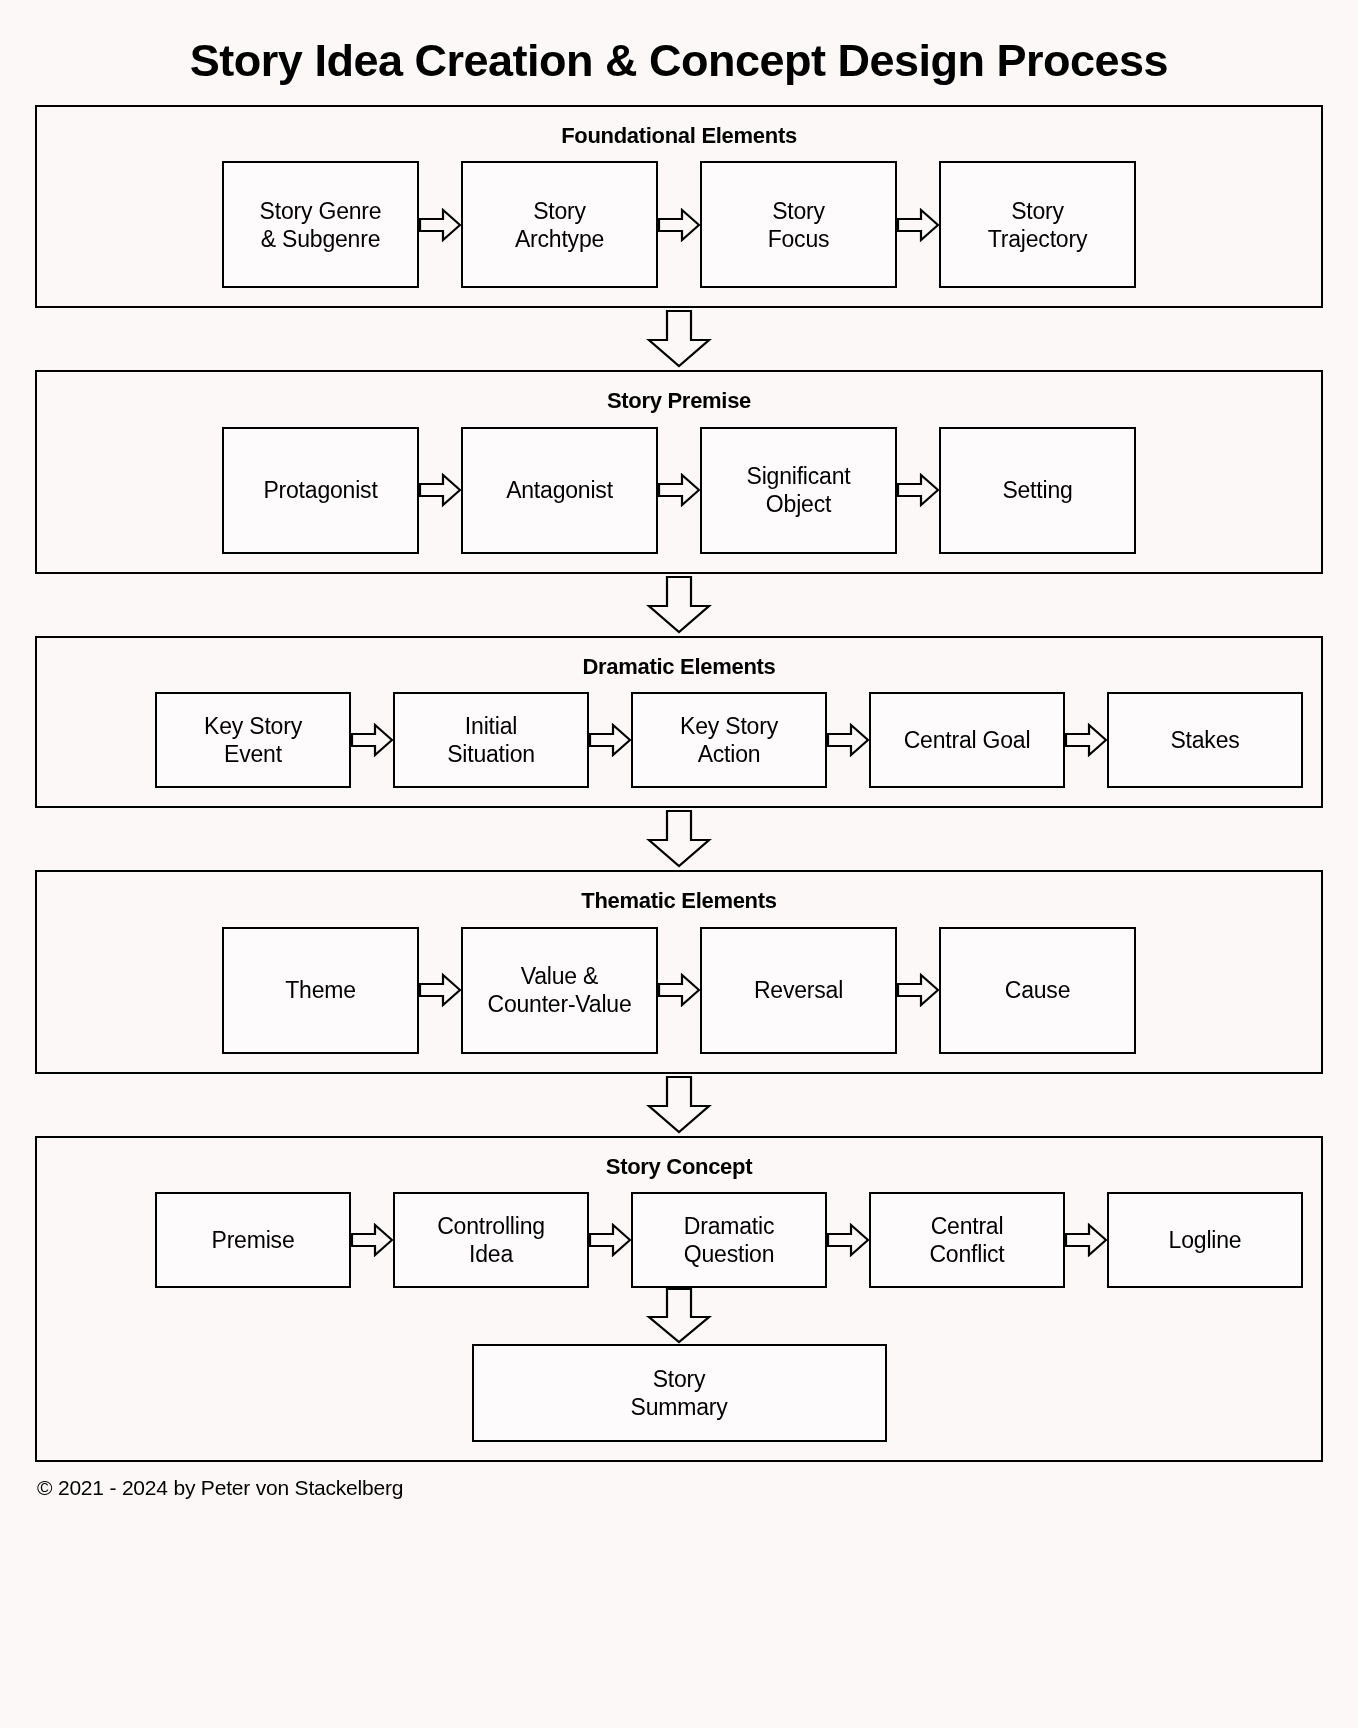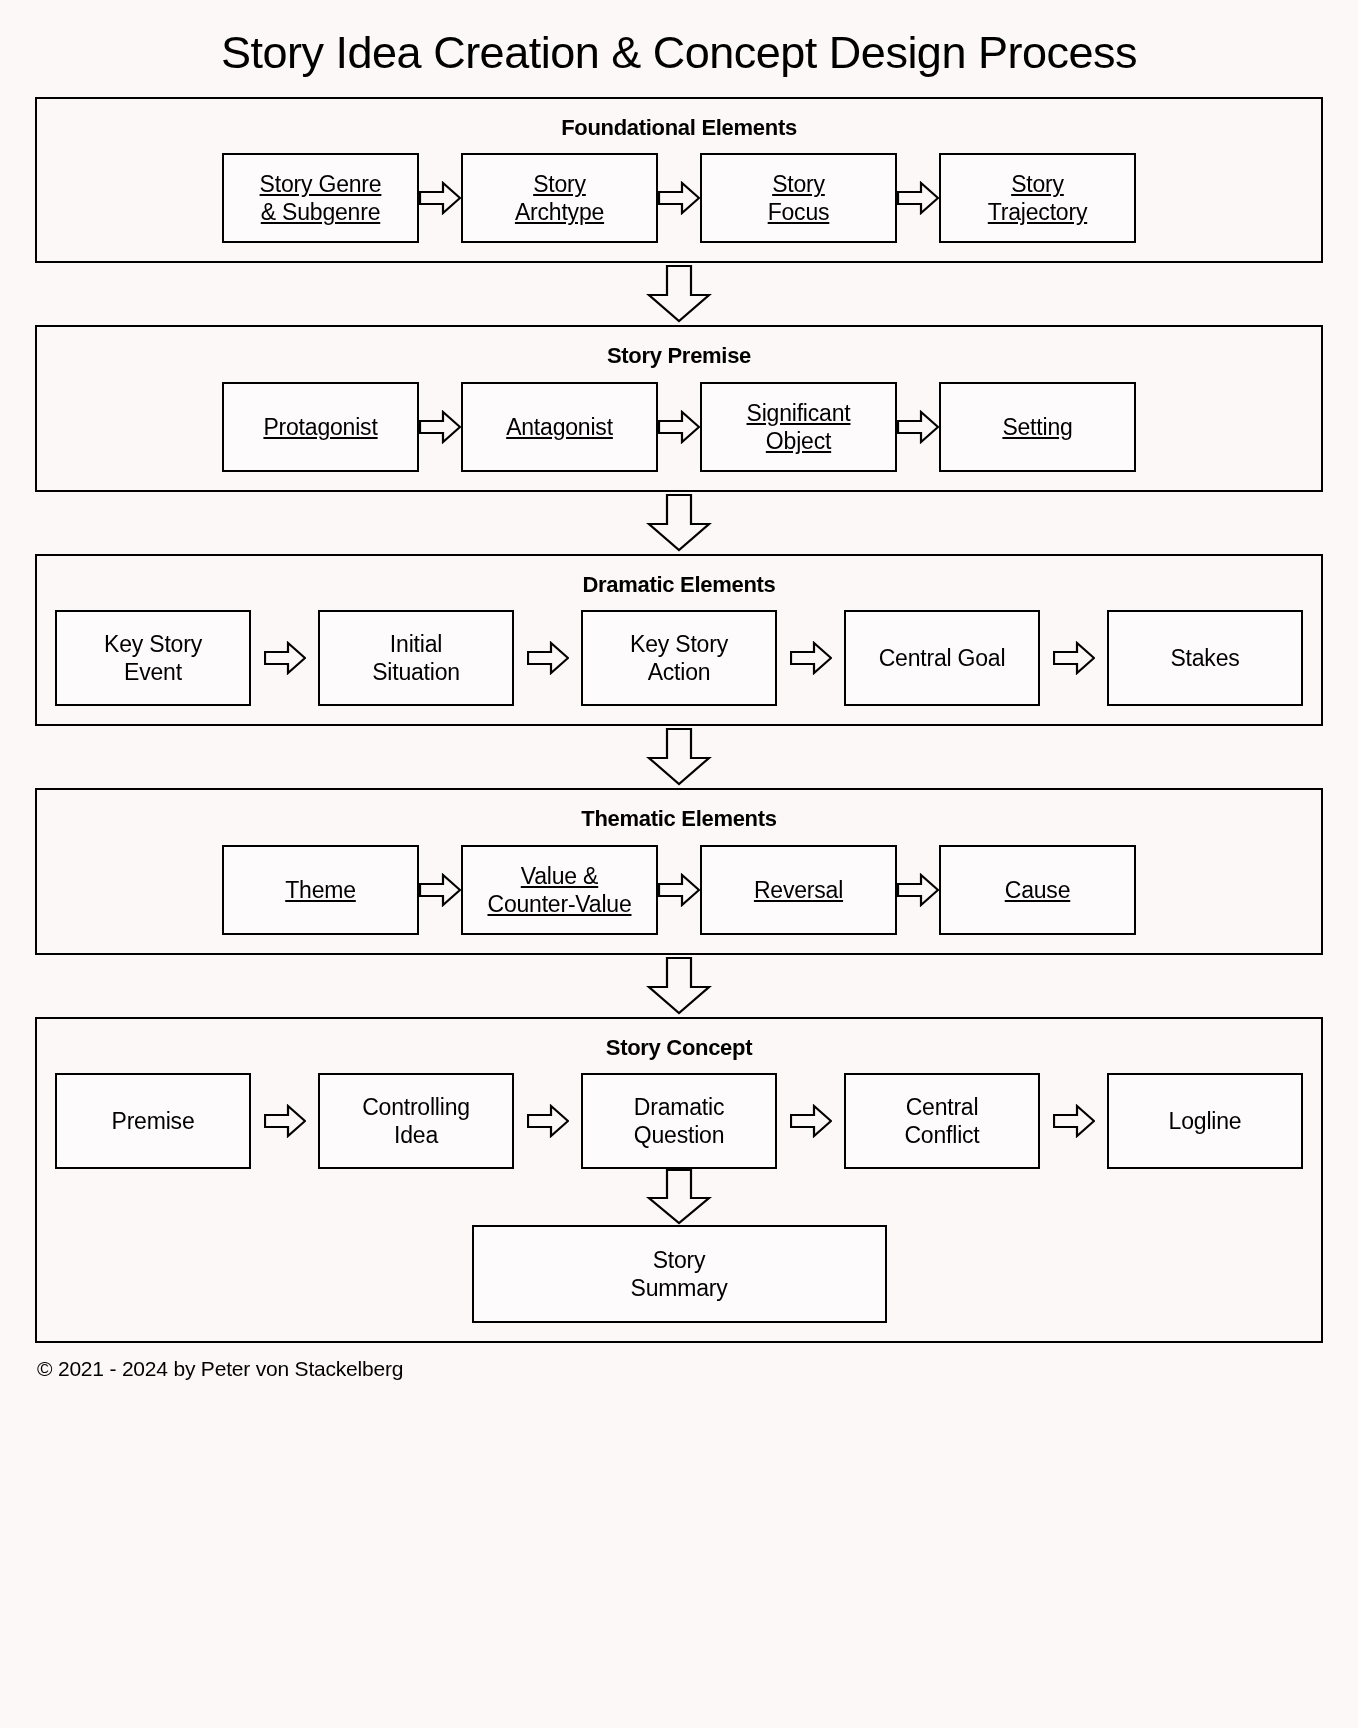--- a/index.html
+++ b/index.html
@@ -20,24 +20,24 @@
     width: 1358px;
     height: 1728px;
     box-sizing: border-box;
     padding: 0 35px;
   }
 
   
   .page-title {
     text-align: center;
     font-size: 45px;
-    font-weight: normal;
+    font-weight: bold;
     letter-spacing: -0.5px;
     line-height: 1;
-    padding-top: 30px;
+    padding-top: 38px;
     padding-bottom: 22px;
     white-space: nowrap;
   }
 
   
   .section {
     position: relative;
     border: 2.5px solid #000;
     box-sizing: border-box;
     background: transparent;
@@ -55,39 +55,39 @@
     white-space: nowrap;
   }
 
   
   .row {
     display: flex;
     align-items: stretch;
     justify-content: center;
   }
   .row.wide {
-    justify-content: space-between;
+    justify-content: flex-end;
     padding: 0 18px;
   }
 
   .node {
     border: 2.5px solid #000;
     box-sizing: border-box;
     background: #fdfbfb;
     display: flex;
     align-items: center;
     justify-content: center;
     text-align: center;
     font-size: 23px;
     line-height: 1.22;
     font-weight: normal;
     letter-spacing: -0.2px;
   }
 
-  .node.w4 { width: 197px; height: 90px; text-decoration: underline; }
+  .node.w4 { width: 197px; height: 127px; }
   .node.w5 { width: 196px; height: 96px; }
 
   
   .harrow {
     width: 42px;
     align-self: center;
     display: flex;
     align-items: center;
     justify-content: center;
     flex: 0 0 auto;

